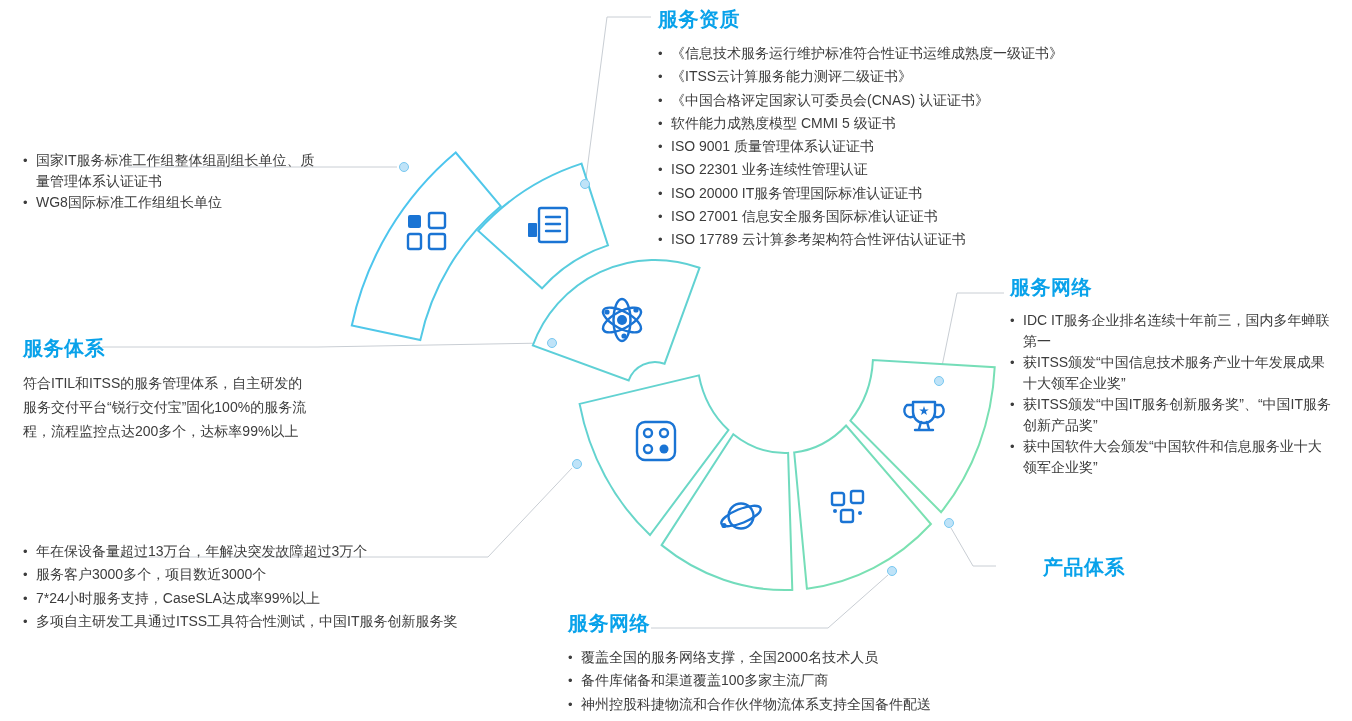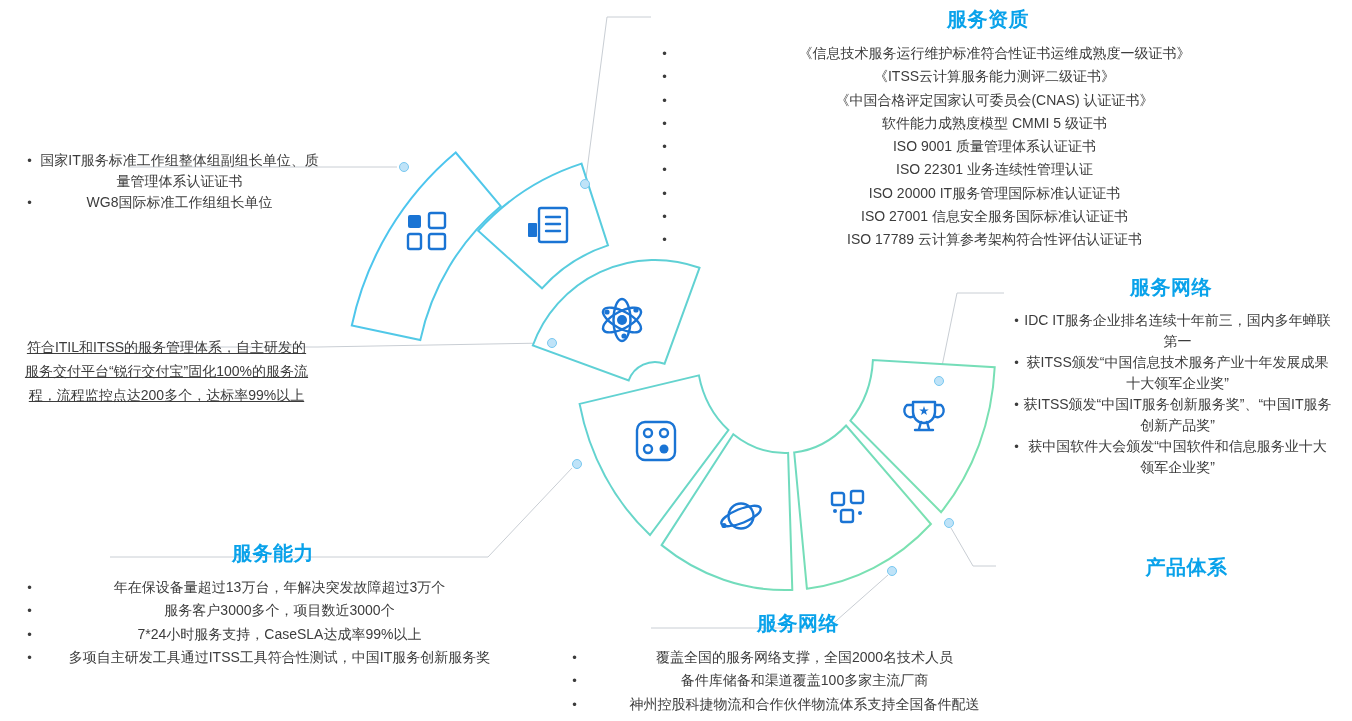--- a/index.html
+++ b/index.html
@@ -1,29 +1,29 @@
 <!DOCTYPE html>
 <html style="--accent: #09a2ea; --icon-blue: #1a74d4; --ring-grad-start: #49c3f2; --ring-grad-end: #83e6a6; --leader-line: #c9ced4; --dot-fill: #bfe3f8; --dot-stroke: #79c8f0; --text: #3c3c3c;"><head>
 <meta charset="utf-8">
 <style>
   html,body { margin:0; padding:0; background:#fff; }
   body { font-family:"Liberation Sans","DejaVu Sans",sans-serif; }
   .canvas { position:relative; width:1352px; height:721px; background:#fff; overflow:hidden; }
   .graphic { position:absolute; left:0; top:0; }
 
-  .sec { position:absolute; color:var(--text,#3c3c3c);text-align:center; }
+  .sec { position:absolute; color:var(--text,#3c3c3c); }
   .sec-title { margin:0 0 9px 0; font-size:20px; font-weight:700;
                color:var(--accent,#09a2ea); letter-spacing:.5px; }
   .items { list-style:none; margin:0; padding:0; font-size:14px; }
   .bullet-item { display:flex; align-items:flex-start; }
   .bullet-item .dot { flex:0 0 13px; font-size:13px; color:var(--text,#3c3c3c); }
   .bullet-item .txt { flex:1 1 auto; }
   .lh21 .bullet-item { line-height:21px; }
   .lh23 .bullet-item { line-height:23.3px; }
-  .para { margin:0; font-size:14px; line-height:24px;text-decoration:underline; }
+  .para { margin:0; font-size:14px; line-height:24px; }
 
   
   .wedge { fill:#ffffff; stroke-width:2; }
   .leader { stroke:var(--leader-line,#c9ced4); stroke-width:1; fill:none; }
   .node-dot { fill:var(--dot-fill,#bfe3f8); stroke:var(--dot-stroke,#79c8f0); stroke-width:1; }
   .icn { stroke:var(--icon-blue,#1a74d4); fill:none; stroke-width:2.4;
          stroke-linecap:round; stroke-linejoin:round; }
   .icn-fill { fill:var(--icon-blue,#1a74d4); stroke:none; }
 </style>
 </head>
@@ -170,20 +170,21 @@
           <span class="txt">ISO 27001 信息安全服务国际标准认证证书</span>
         </li>
         <li class="bullet-item">
           <span class="dot">•</span>
           <span class="txt">ISO 17789 云计算参考架构符合性评估认证证书</span>
         </li>
       </ul>
   </section>
 
   <section class="sec" style="left:23px; top:335px; width:287px">
+    <h2 class="sec-title">服务体系</h2>
     <p class="para">符合ITIL和ITSS的服务管理体系，自主研发的服务交付平台“锐行交付宝”固化100%的服务流程，流程监控点达200多个，达标率99%以上</p>
   </section>
 
   <section class="sec" style="left:1010px; top:274px; width:322px">
     <h2 class="sec-title">服务网络</h2>
     <ul class="items lh21">
         <li class="bullet-item">
           <span class="dot">•</span>
           <span class="txt">IDC IT服务企业排名连续十年前三，国内多年蝉联第一</span>
         </li>
@@ -196,21 +197,20 @@
           <span class="txt">获ITSS颁发“中国IT服务创新服务奖”、“中国IT服务创新产品奖”</span>
         </li>
         <li class="bullet-item">
           <span class="dot">•</span>
           <span class="txt">获中国软件大会颁发“中国软件和信息服务业十大领军企业奖”</span>
         </li>
       </ul>
   </section>
 
   <section class="sec" style="left:23px; top:540px; width:500px">
-    <h2 class="sec-title">服务能力</h2>
     <ul class="items lh23">
         <li class="bullet-item">
           <span class="dot">•</span>
           <span class="txt">年在保设备量超过13万台，年解决突发故障超过3万个</span>
         </li>
         <li class="bullet-item">
           <span class="dot">•</span>
           <span class="txt">服务客户3000多个，项目数近3000个</span>
         </li>
         <li class="bullet-item">

